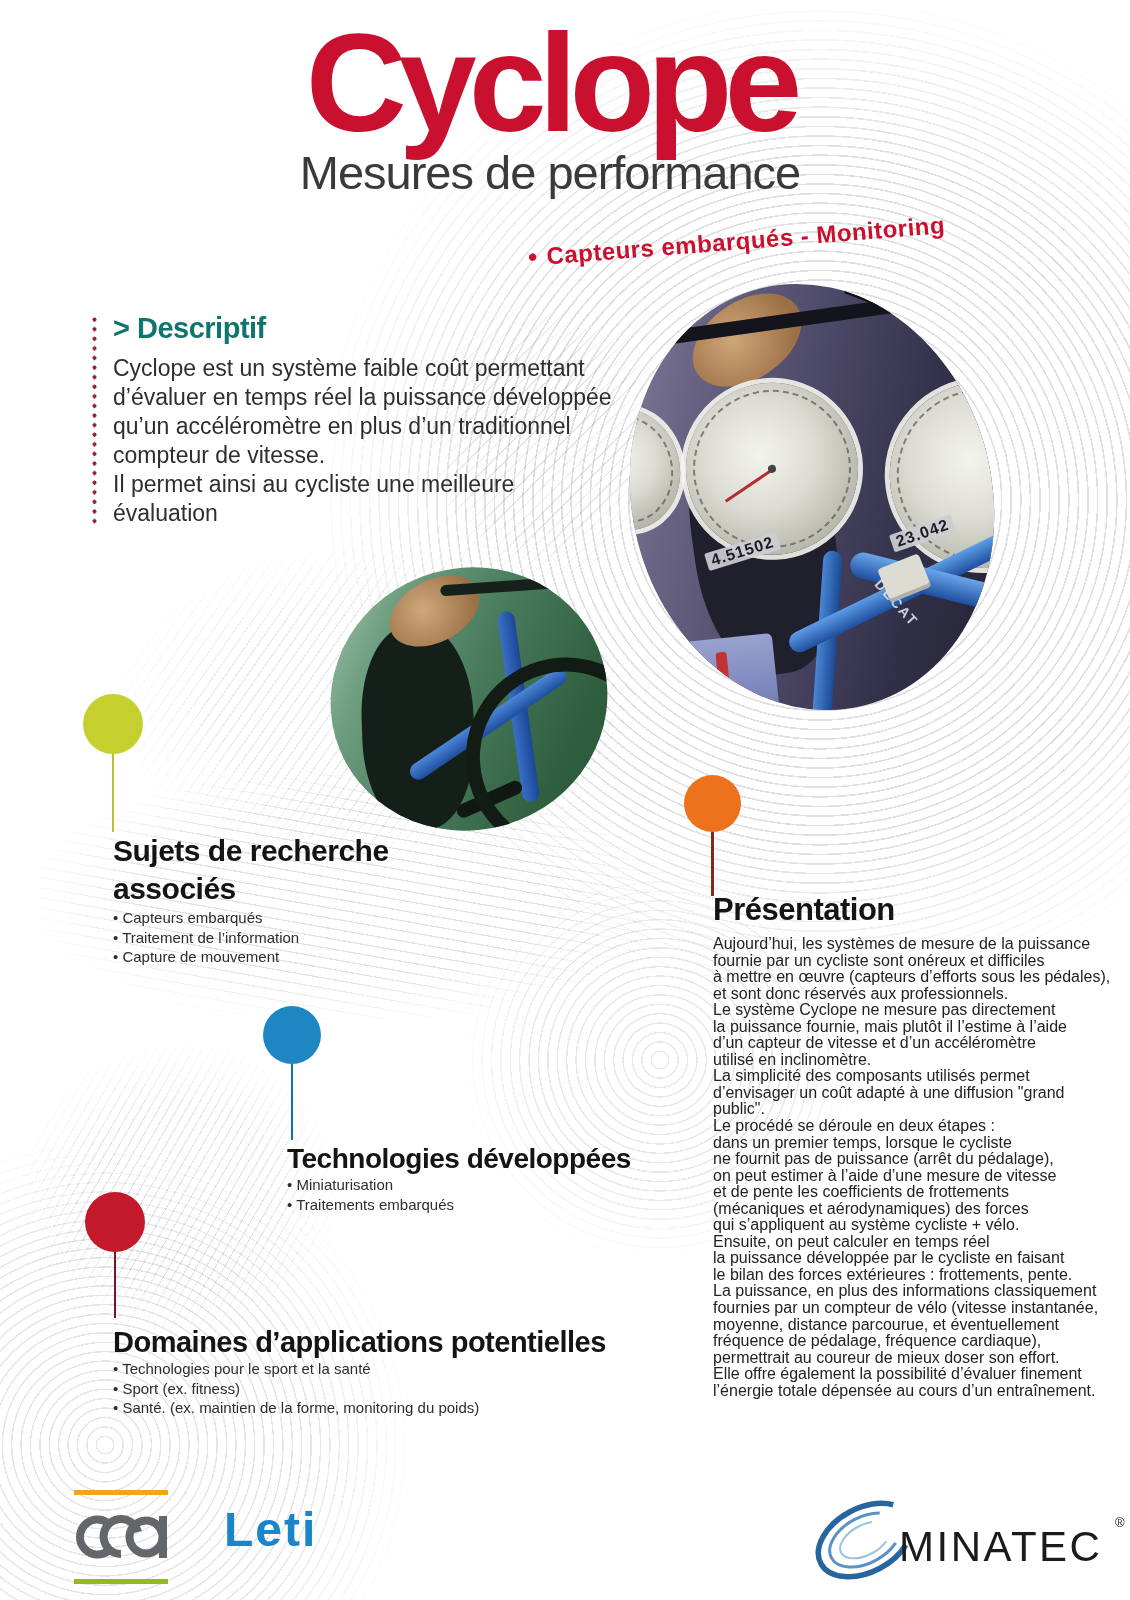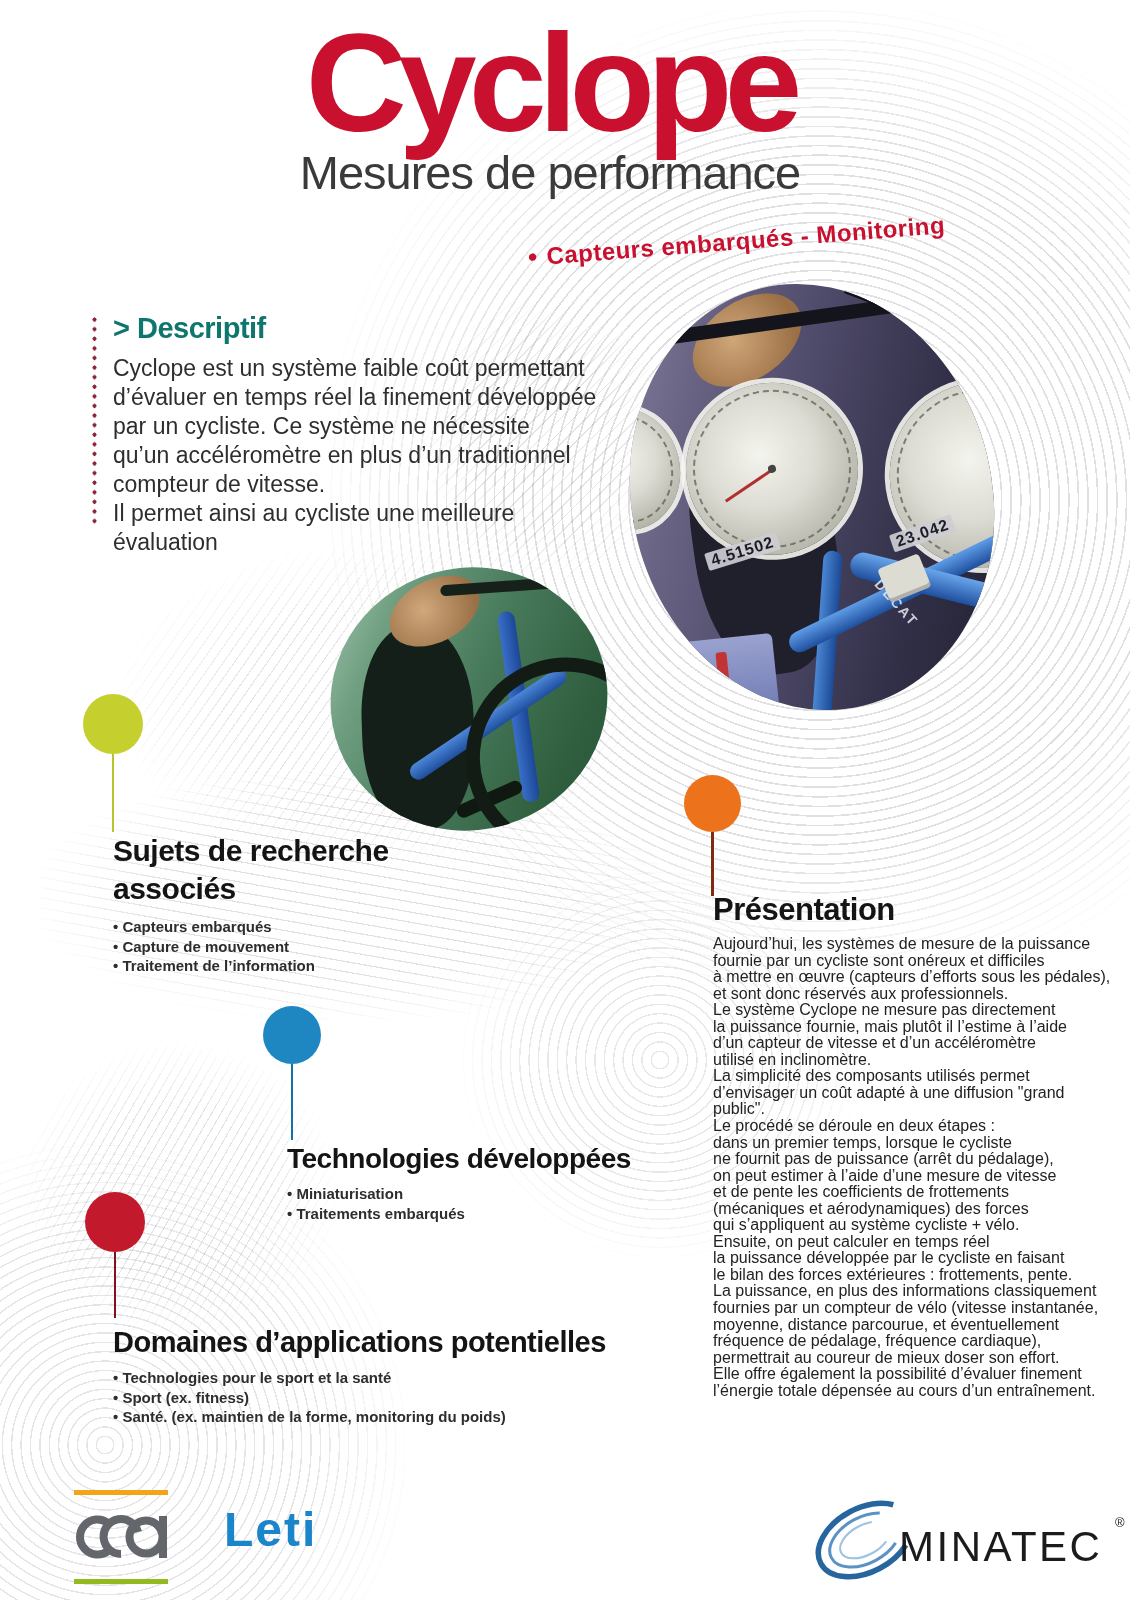--- a/index.html
+++ b/index.html
@@ -116,21 +116,21 @@
   .pin-dot{border-radius:50%;}
   .pin-stem{margin:0 auto; width:2.5px;}
   .pin-yellow{left:83px; top:694px;} .pin-yellow .pin-dot{width:60px;height:60px;background:var(--yellow-green,#C5CF2D);} .pin-yellow .pin-stem{height:78px;background:#b9c32c;}
   .pin-orange{left:684px; top:775px;} .pin-orange .pin-dot{width:57px;height:57px;background:var(--orange,#EC721C);} .pin-orange .pin-stem{height:64px;background:#7E2B12;}
   .pin-blue{left:263px; top:1006px;} .pin-blue .pin-dot{width:58px;height:58px;background:var(--blue,#1E87C2);} .pin-blue .pin-stem{height:76px;background:#1473A6;}
   .pin-red{left:85px; top:1192px;} .pin-red .pin-dot{width:60px;height:60px;background:var(--dark-red,#C21A2C);} .pin-red .pin-stem{height:66px;background:#7E1220;}
 
   
   .section{position:absolute; z-index:3;}
   .section h2{margin:0; color:#141414; font-weight:bold; letter-spacing:-.5px;}
-  .bullets{margin-top:9px;font-weight:bold;}
+  .bullets{}
   .bullets .bullet-line{font-size:15px; line-height:19.5px; color:#2d2d2d;}
   .sujets{left:113px; top:832px; width:440px;}
   .sujets h2{font-size:30px; line-height:38px;}
   .presentation{left:713px; top:893px; width:410px;}
   .presentation h2{font-size:31px; line-height:34px; margin-bottom:9px;}
   .pres-lines .line{font-size:16px; line-height:16.55px; color:#222;}
   .technologies{left:287px; top:1143px; width:440px;}
   .technologies h2{font-size:28px; line-height:32px;}
   .domaines{left:113px; top:1326px; width:560px;}
   .domaines h2{font-size:29px; line-height:33px;}
@@ -164,22 +164,21 @@
 
   <div class="tagline">
     <span class="dot">•</span><span>Capteurs embarqués - Monitoring</span>
   </div>
 
   <section class="descriptif">
     <div class="dotted-rule"></div>
     <h2>&gt; Descriptif</h2>
     <div class="desc-lines">
         <div class="line">Cyclope est un système faible coût permettant</div>
-        <div class="line">d’évaluer en temps réel la finement développée</div>
-        <div class="line">par un cycliste. Ce système ne nécessite</div>
+        <div class="line">d’évaluer en temps réel la puissance développée</div>
         <div class="line">qu’un accéléromètre en plus d’un traditionnel</div>
         <div class="line">compteur de vitesse.</div>
         <div class="line">Il permet ainsi au cycliste une meilleure évaluation</div>
       </div>
   </section>
 
   <div class="photo photo-large">
     <div class="pl-rider"></div>
     <div class="pl-hand"></div>
     <div class="pl-bar"></div>
@@ -230,22 +229,22 @@
     <div class="pin-stem"></div>
   </div>
 
   <section class="section sujets">
     <h2>
       <span style="display:block">Sujets de recherche</span>
       <span style="display:block">associés</span>
     </h2>
     <div class="bullets">
         <div class="bullet-line">• Capteurs embarqués</div>
+        <div class="bullet-line">• Traitement de l’information</div>
         <div class="bullet-line">• Capture de mouvement</div>
-        <div class="bullet-line">• Traitement de l’information</div>
       </div>
   </section>
 
   <section class="section presentation">
     <h2>Présentation</h2>
     <div class="pres-lines">
         <div class="line">Aujourd’hui, les systèmes de mesure de la puissance</div>
         <div class="line">fournie par un cycliste sont onéreux et difficiles</div>
         <div class="line">à mettre en œuvre (capteurs d’efforts sous les pédales),</div>
         <div class="line">et sont donc réservés aux professionnels.</div>

